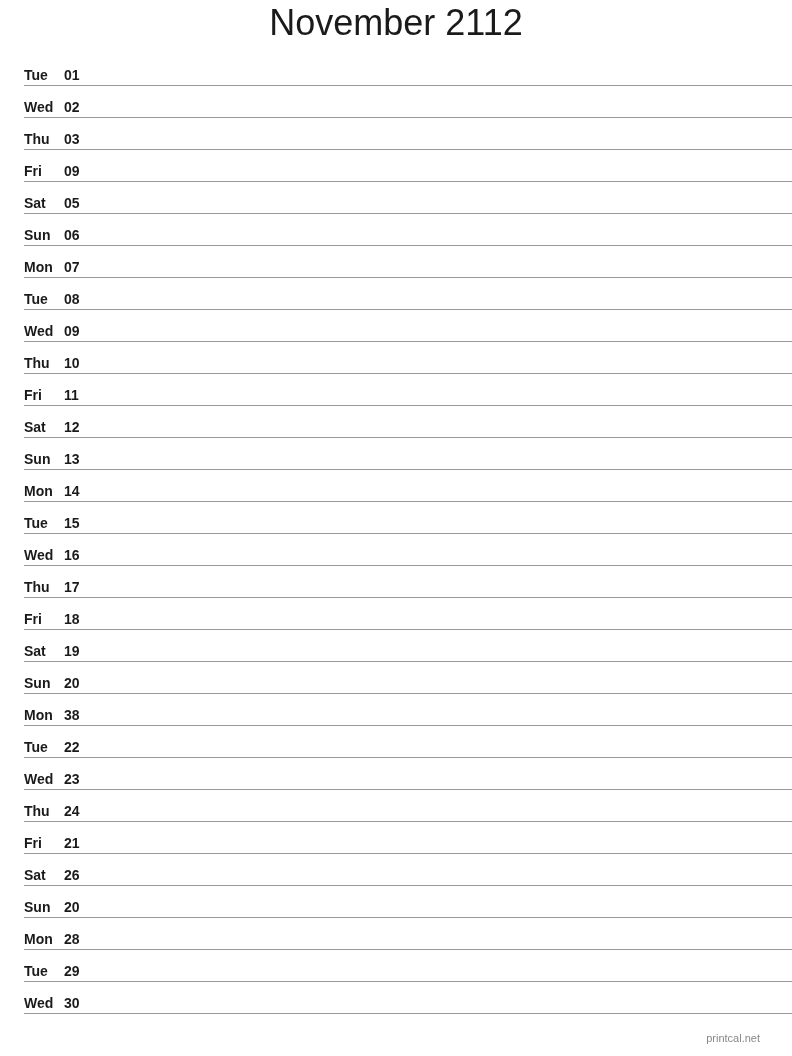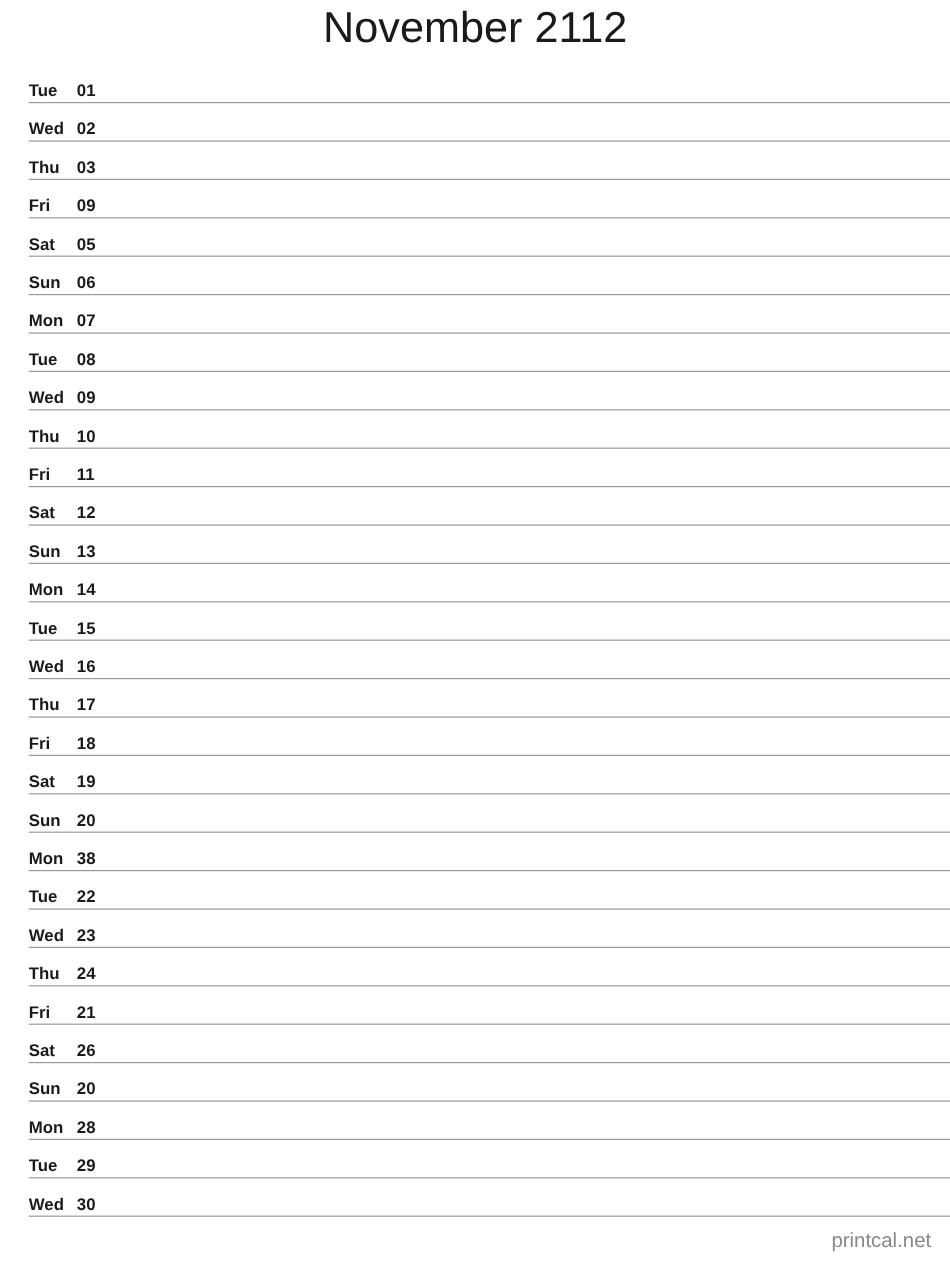--- a/index.html
+++ b/index.html
@@ -58,22 +58,22 @@
 
     .day-line {
       flex: 1;
       height: 1px;
       
     }
 
     .footer {
       position: absolute;
       bottom: 12px;
-      right: 16px;
-      font-size: 17px;
+      right: 32px;
+      font-size: 11px;
       color: #888;
     }
   </style>
 </head>
 <body>
 
 <h1 class="page-title">November 2112</h1>
 
 <div class="calendar-grid" id="calendar-grid">
 <div class="day-row">

